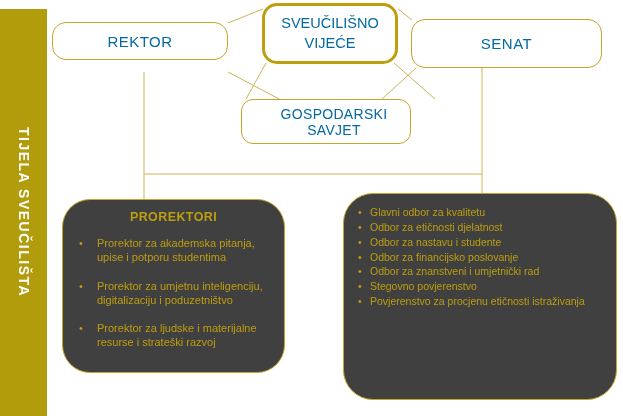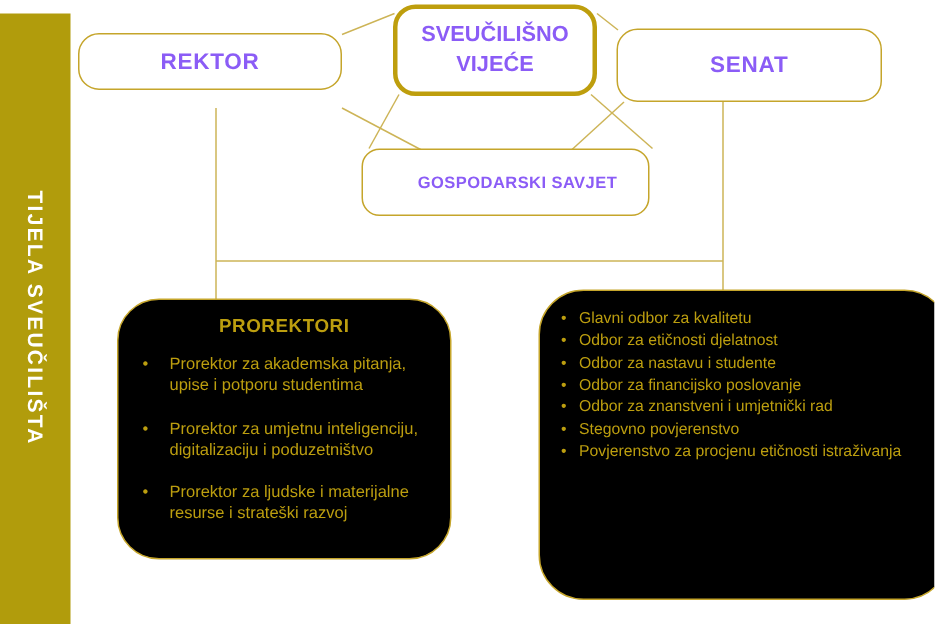--- a/index.html
+++ b/index.html
@@ -22,33 +22,33 @@
   }
   
   .connectors{position:absolute;left:0;top:0;width:623px;height:416px;}
   
   .node{
     position:absolute;
     border:1.5px solid #C5A52B;
     border-radius:14px;
     background:#ffffff;
     display:flex;align-items:center;justify-content:center;
-    color:#8b5cf6;font-weight:bold;text-align:center;
+    color:#0369a1;font-weight:normal;text-align:center;
     box-sizing:border-box;
   }
   .node.primary{border-width:3px;border-color:#BE9E0D;border-radius:15px;}
   .node.rektor{left:52px;top:22px;width:176px;height:38px;font-size:15px;letter-spacing:.5px;}
   .node.vijece{left:262px;top:3px;width:136px;height:61px;font-size:14.5px;line-height:1.35;}
-  .node.senat{left:411px;top:19px;width:177px;height:49px;font-size:15px;letter-spacing:.5px;}
-  .node.gospodarski{left:241px;top:99px;width:192px;height:45px;font-size:11px;letter-spacing:.3px;border-radius:12px;padding-left:16px;}
+  .node.senat{left:411px;top:19px;width:191px;height:49px;font-size:15px;letter-spacing:.5px;}
+  .node.gospodarski{left:241px;top:99px;width:170px;height:45px;font-size:14px;letter-spacing:.3px;border-radius:12px;padding-left:16px;}
   
   .bigbox{
     position:absolute;
-    border:1.5px solid #C5A52B;background:#000000;
-    box-sizing:border-box;color:#BC9E0F;margin-left:16px;
+    border:1.5px solid #C5A52B;background:#404040;
+    box-sizing:border-box;color:#BC9E0F;
   }
   .bigbox.prorektori{left:62px;top:199px;width:223px;height:174px;border-radius:28px;}
   .bigbox.savjetodavna{left:343px;top:193px;width:274px;height:207px;border-radius:30px;}
   .bigbox h3{
     margin:0;text-align:center;font-weight:bold;color:#BC9E0F;
   }
   .prorektori h3{font-size:12.5px;padding-top:10px;letter-spacing:.4px;}
   .savjetodavna h3{font-size:13.5px;padding-top:13px;}
   .bigbox ul{
     margin:0;padding:0;list-style:none;

